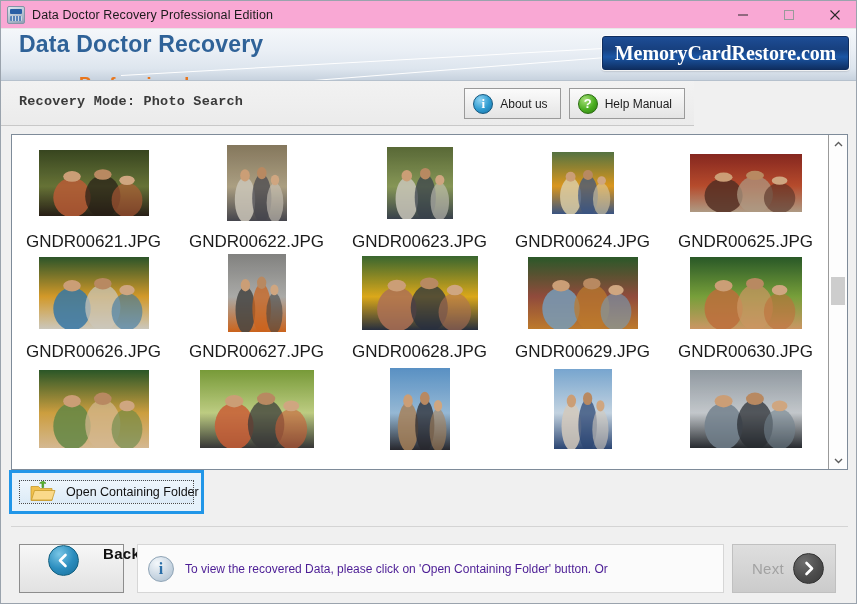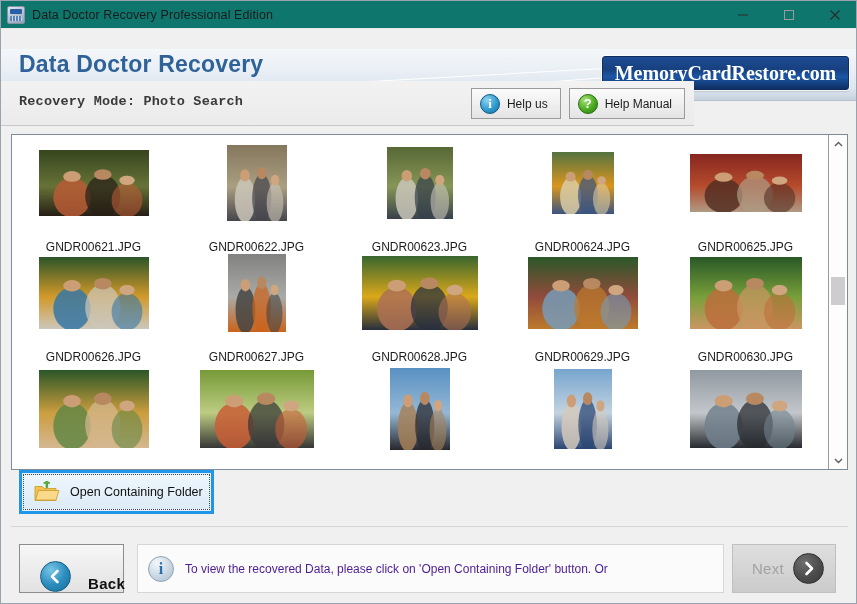--- a/index.html
+++ b/index.html
@@ -14,21 +14,21 @@
     width: 857px; height: 604px;
     background: #f0f0f0;
     border: 1px solid #9aa3ad;
     overflow: hidden;
   }
 
   
   .titlebar {
     position: absolute; left: 0; top: 0;
     width: 857px; height: 28px;
-    background: #0f766e;
+    background: #f9a8d4;
     display: flex; align-items: center;
     border-bottom: 1px solid #e8e8e8;
   }
   .title-icon {
     width: 18px; height: 18px; margin-left: 6px; margin-right: 7px;
     border-radius: 2px;
     background: linear-gradient(155deg,#dfe6ef 0%,#b9c5d4 48%,#8fa0b6 100%);
     border: 1px solid #8493a6;
     position: relative; flex: 0 0 auto;
   }
@@ -55,21 +55,20 @@
   .wc svg { display: block; }
 
   
   .brandbar {
     position: absolute; left: 0; top: 28px;
     width: 857px; height: 52px;
     background:
       linear-gradient(180deg,#f4f7fa 0%,#eaeff5 42%,#dde5ee 78%,#c7d2de 100%);
     border-bottom: 1px solid #b6c1cd;
     overflow: hidden;
-    margin-top: 20px;
   }
   .brandbar .streak1, .brandbar .streak2 {
     position: absolute; height: 1px;
     background: rgba(255,255,255,.95);
     transform-origin: left center;
   }
   .streak1 { left: 120px; top: 46px; width: 560px; transform: rotate(-3.2deg); }
   .streak2 { left: 300px; top: 52px; width: 470px; transform: rotate(-4.5deg); }
   .brand-title {
     position: absolute; left: 18px; top: 2px;
@@ -158,22 +157,22 @@
     align-items: center; justify-content: flex-start;
   }
   .thumb-wrap {
     height: 80px; display: flex; align-items: center; justify-content: center;
   }
   .thumb {
     display: block;
     border: 0; image-rendering: auto;
   }
   .fname {
-    margin-top: 17px;
-    font-size: 12px; color: #1b1b1b; white-space: nowrap;
+    margin-top: 9px;
+    font-size: 17px; color: #1b1b1b; white-space: nowrap;
   }
 
   
   .sb {
     position: absolute; right: 0; top: 0;
     width: 19px; height: 334px;
     background: #fdfdfd; border-left: 1px solid #9a9a9a;
   }
   .sb-arrow {
     position: absolute; left: 0; width: 18px; height: 18px;
@@ -182,25 +181,25 @@
   }
   .sb-up { top: 0; }
   .sb-down { bottom: 0; }
   .sb-thumb {
     position: absolute; left: 2px; top: 152px;
     width: 14px; height: 28px; background: #cdcdcd;
   }
 
   
   .openfolder-focus {
-    position: absolute; left: 18px; top: 469px;
+    position: absolute; left: 8px; top: 469px;
     width: 195px; height: 44px;
     border: 3px solid #2196e8;
     background: #e6f2fb;
-    padding: 1px;
+    padding: 7px;
   }
   .openfolder {
     width: 100%; height: 100%;
     border: 1px dotted #4a4a4a;
     background: linear-gradient(180deg,#eef6fc 0%,#dcebf7 100%);
     display: flex; align-items: center; gap: 10px;
     padding-left: 10px;
   }
   .folder-icon { width: 26px; height: 22px; position: relative; flex: 0 0 auto; }
   .openfolder-label { font-size: 12.5px; color: #111; white-space: nowrap; }
@@ -208,22 +207,22 @@
   
   .footer-sep {
     position: absolute; left: 10px; top: 525px;
     width: 837px; height: 1px; background: #d4d4d4;
   }
   .backbtn {
     position: absolute; left: 18px; top: 543px;
     width: 105px; height: 49px;
     background: linear-gradient(180deg,#f7f7f7 0%,#ececec 50%,#e2e2e2 100%);
     border: 1px solid #8d8d8d;
-    display: flex; align-items: flex-end; gap: 17px;
-    padding-left: 20px; cursor: default;
+    display: flex; align-items: flex-start; gap: 24px;
+    padding-left: 28px; cursor: default;
   }
   .circ-left, .circ-right {
     width: 31px; height: 31px; border-radius: 50%;
     display: flex; align-items: center; justify-content: center;
     flex: 0 0 auto;
   }
   .circ-left {
     background: radial-gradient(circle at 35% 28%,#79c6e6 0%,#2b8dbe 52%,#186d99 100%);
     border: 1px solid #14607f;
   }
@@ -298,21 +297,21 @@
       <span class="logo-text">MemoryCardRestore.com</span>
     </div>
   </div>
 
   <div class="modebar">
     <div class="mode-text">Recovery Mode: Photo Search</div>
     <div class="topbtns">
 
       <div class="topbtn">
         <span class="ic-info">i</span>
-        <span class="topbtn-label">Help us</span>
+        <span class="topbtn-label">About us</span>
       </div>
 
       <div class="topbtn">
         <span class="ic-help">?</span>
         <span class="topbtn-label">Help Manual</span>
       </div>
 
 
     </div>
   </div>

